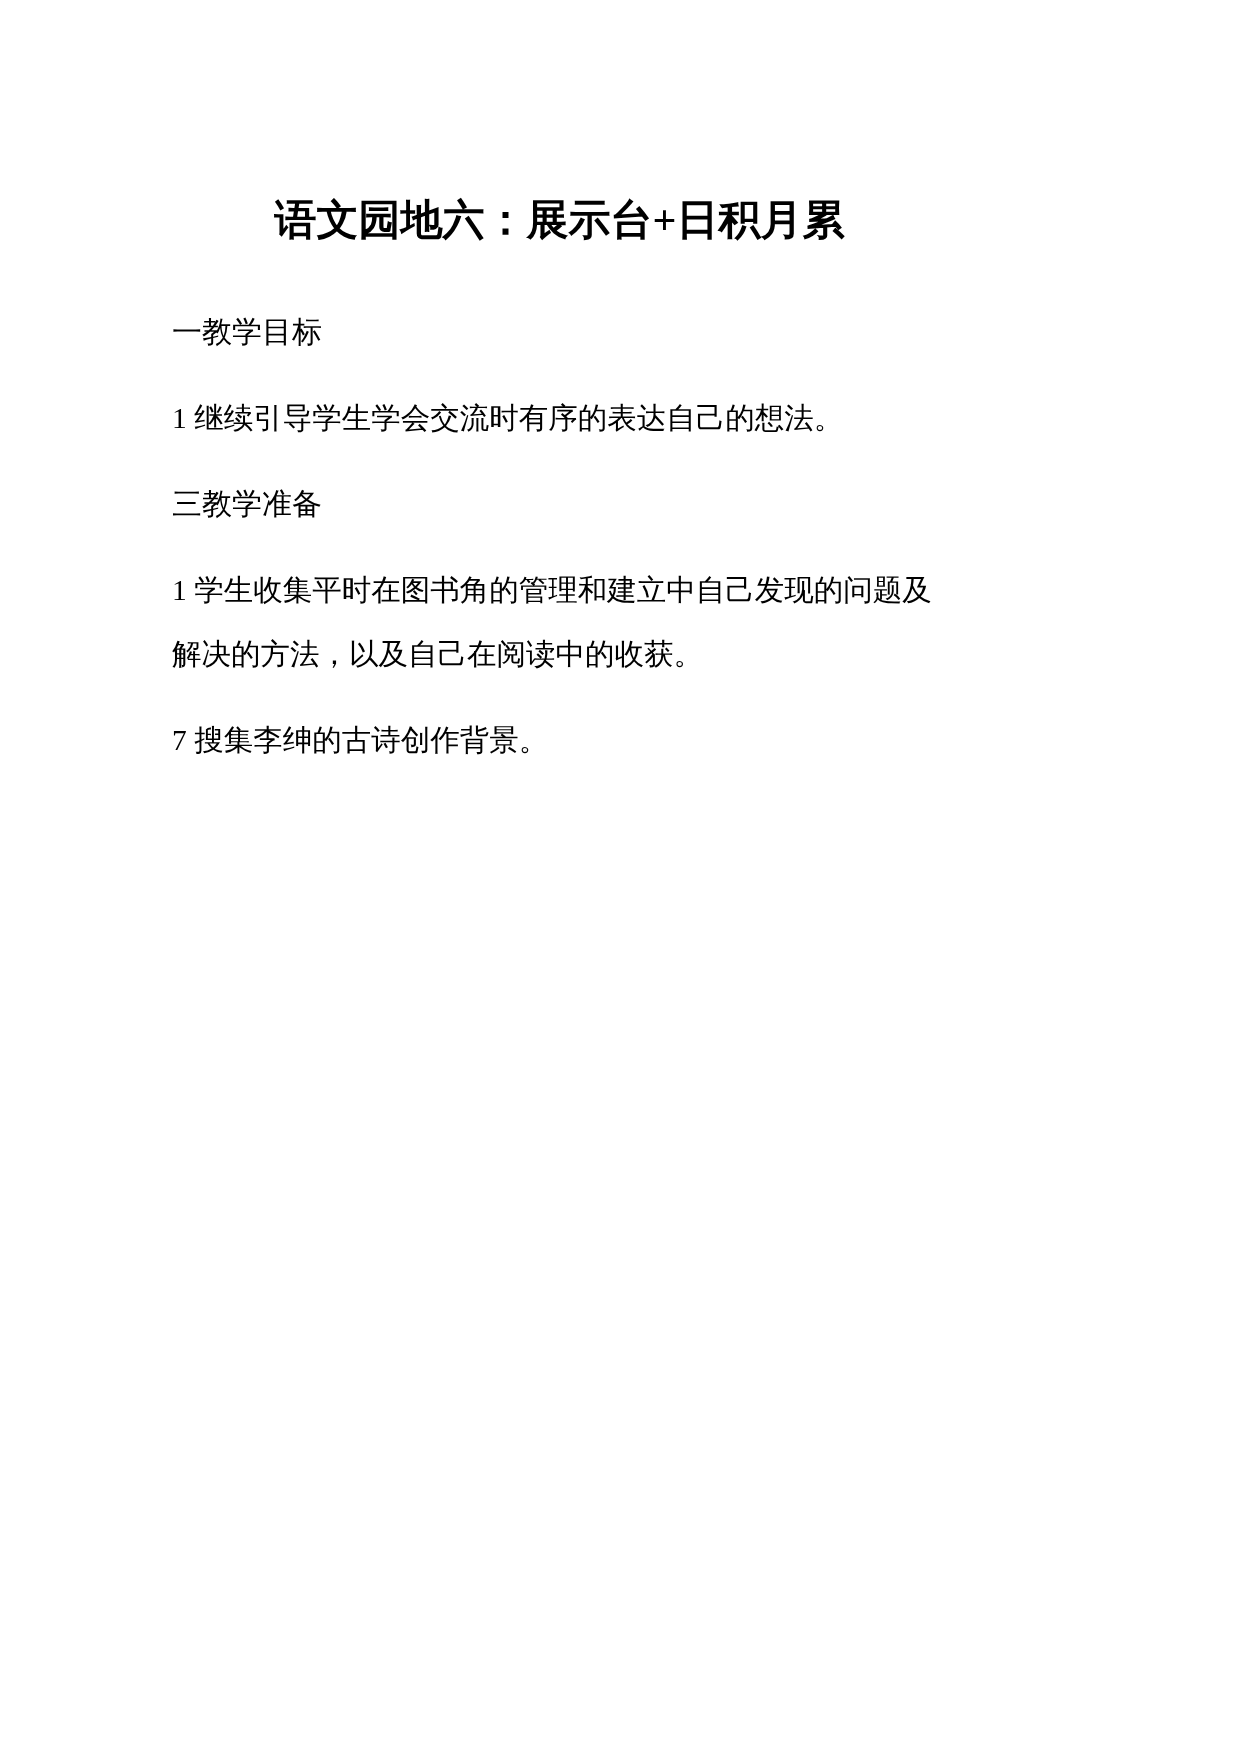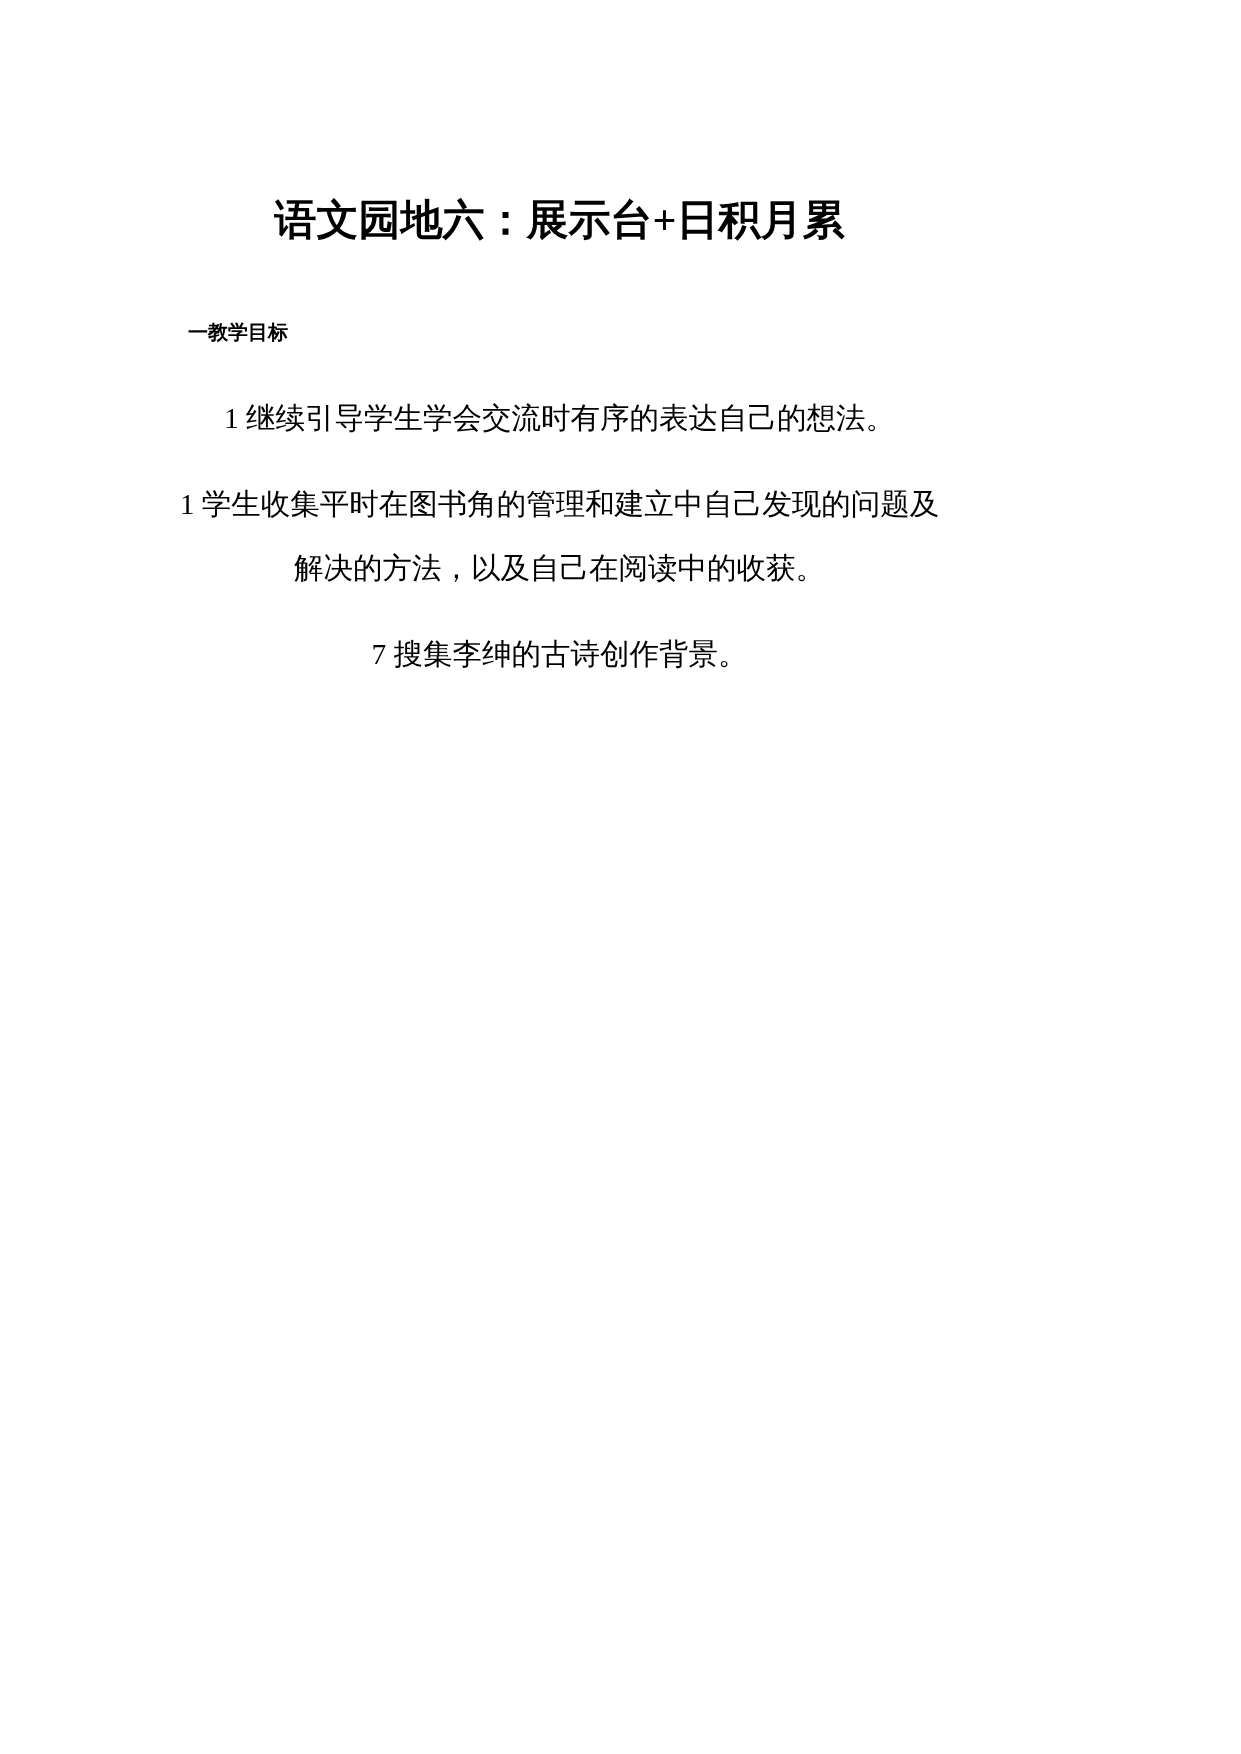--- a/index.html
+++ b/index.html
@@ -23,44 +23,45 @@
   .doc-title {
     margin: 0 0 50px 0;
     font-size: 42px;
     line-height: 60px;
     font-weight: bold;
     text-align: center;
     letter-spacing: 0;
     white-space: nowrap;
   }
   .section-heading {
-    margin: 0 0 22px 16px;
-    font-size: 20px;
+    margin: 0 0 22px 0;
+    font-size: 30px;
     line-height: 64px;
-    font-weight: bold;
+    font-weight: normal;
   }
   .doc-paragraph {
     margin: 0 0 22px 0;
     font-size: 29.5px;
     line-height: 64px;
-    text-align: center;
+    text-align: left;
     word-break: normal;
   }
 </style>
 </head>
 <body>
 
 <div class="page">
 
   <h1 class="doc-title">语文园地六：展示台+日积月累</h1>
 
   <section>
     <h2 class="section-heading">一教学目标</h2>
     <p class="doc-paragraph">1 继续引导学生学会交流时有序的表达自己的想法。</p>
   </section>
 
 
   <section>
+    <h2 class="section-heading">三教学准备</h2>
     <p class="doc-paragraph">1 学生收集平时在图书角的管理和建立中自己发现的问题及解决的方法，以及自己在阅读中的收获。</p>
     <p class="doc-paragraph">7 搜集李绅的古诗创作背景。</p>
   </section>
 
 </div>
 
 </body></html>

